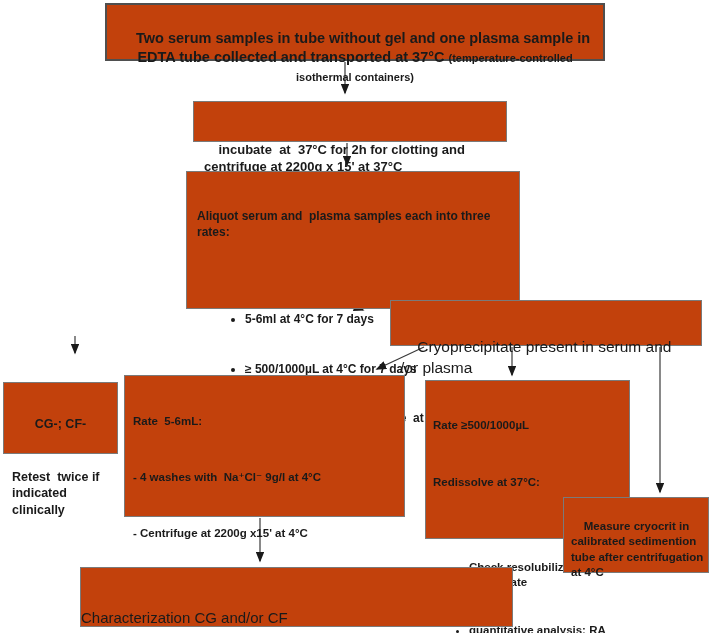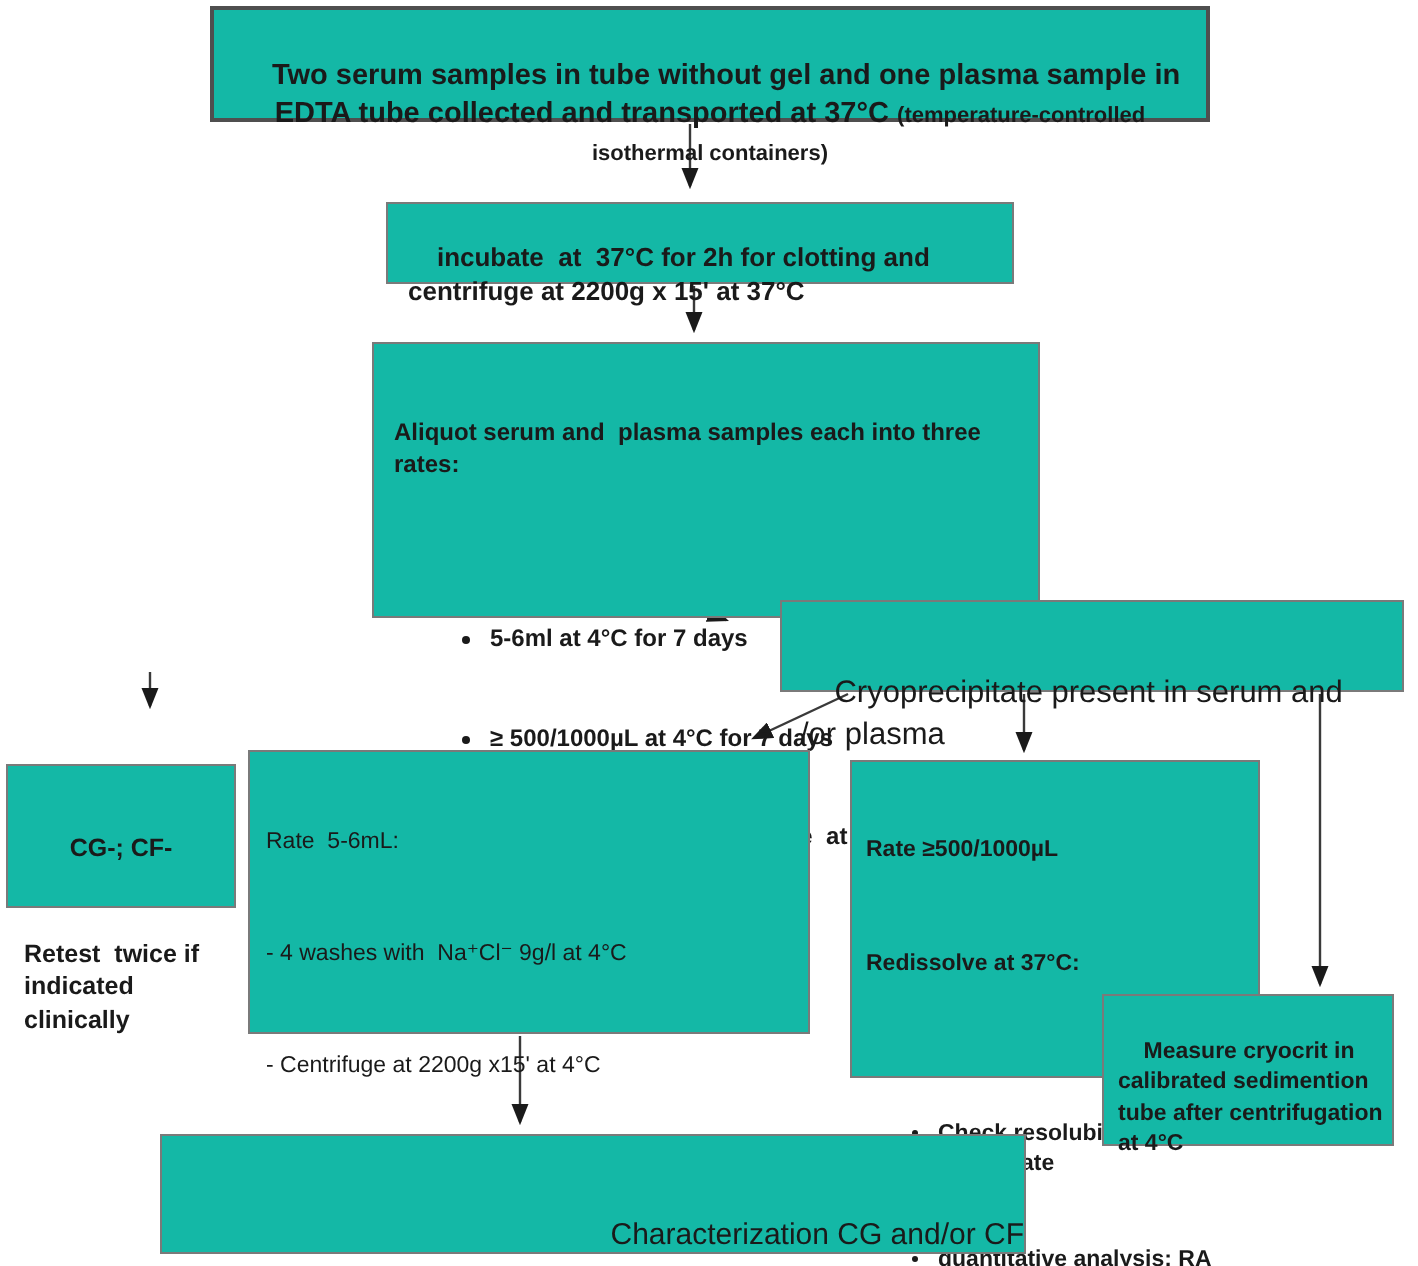--- a/index.html
+++ b/index.html
@@ -3,32 +3,32 @@
 <meta charset="utf-8">
 <style>
   html,body { margin:0; padding:0; background:#ffffff; }
   .stage {
     position:relative; width:709px; height:633px; background:#ffffff;
     font-family:"Liberation Sans","DejaVu Sans",sans-serif; color:#1a1a1a;
     overflow:hidden;
   }
   .arrows { position:absolute; left:0; top:0; width:709px; height:633px; pointer-events:none; }
   .box {
-    position:absolute; box-sizing:border-box; background:#14b8a6;
+    position:absolute; box-sizing:border-box; background:#c2410c;
     border:1px solid #7a7a7a; white-space:pre-wrap;
   }
   .collect {
     left:105px; top:3px; width:500px; height:58px;
     border:2px solid #4f4f4f; font-weight:bold; font-size:14.5px;
     text-align:center; padding:5px 12px 0; line-height:1.3;
   }
   .collect .small-text { font-size:11px; }
   .incubate {
     left:193px; top:101px; width:314px; height:41px;
-    font-weight:bold; font-size:13px; padding:0 0 0 10px; line-height:1.35;
+    font-weight:bold; font-size:13px; padding:21px 0 0 10px; line-height:1.35;
   }
   .aliquot {
     left:186px; top:171px; width:334px; height:138px;
     font-weight:bold; font-size:12px; padding:6px 0 0 10px; line-height:1.3;
   }
   .aliquot ul { margin:9px 0 0 0; padding-left:48px; }
   .aliquot li { margin-bottom:3px; white-space:pre-wrap; }
   .noprecip {
     left:7px; top:303px; width:175px; height:31px;
     font-weight:bold; font-size:12.5px; padding:6px 0 0 10px;
@@ -38,37 +38,37 @@
     font-size:15.5px; padding:15px 0 0 9px; line-height:1.35;
   }
   .cg {
     left:3px; top:358px; width:115px; height:72px;
     font-weight:bold; font-size:12.5px; padding-top:6px;margin-top:24px;
   }
   .cg-title { text-align:center; }
   .cg-body { margin-top:10px; padding-left:8px; line-height:1.3; white-space:pre-wrap; }
   .rate56 {
     left:124px; top:375px; width:281px; height:142px;
-    font-weight:normal; font-size:11.5px; padding:8px 6px 0 8px; line-height:1.3;
+    font-weight:bold; font-size:11.5px; padding:8px 6px 0 8px; line-height:1.3;
   }
   .rate56 .line { margin-bottom:11px; white-space:pre-wrap; }
   .rate500 {
     left:425px; top:380px; width:205px; height:159px;
     font-weight:bold; font-size:11.5px; padding:7px 0 0 7px; line-height:1.3;
   }
   .rate500 .sub { margin-top:12px; }
   .rate500 ul { margin:11px 0 0 0; padding-left:36px; }
   .rate500 li { margin-bottom:3px; white-space:pre-wrap; }
   .measure {
-    left:551px; top:497px; width:146px; height:76px;
+    left:563px; top:497px; width:146px; height:76px;
     font-weight:bold; font-size:11.5px; padding:5px 0 0 7px; line-height:1.35;
   }
   .charbox {
     left:80px; top:567px; width:433px; height:60px;
-    font-size:15px; text-align:right; padding-top:7px;
+    font-size:15px; text-align:left; padding-top:7px;
   }
 </style>
 </head>
 <body>
 
 <div class="stage">
 
   <svg class="arrows" viewBox="0 0 709 633" xmlns="http://www.w3.org/2000/svg">
     <defs>
       <marker id="ah" viewBox="0 0 10 8" refX="8.5" refY="4" markerWidth="9" markerHeight="7.2" orient="auto">

